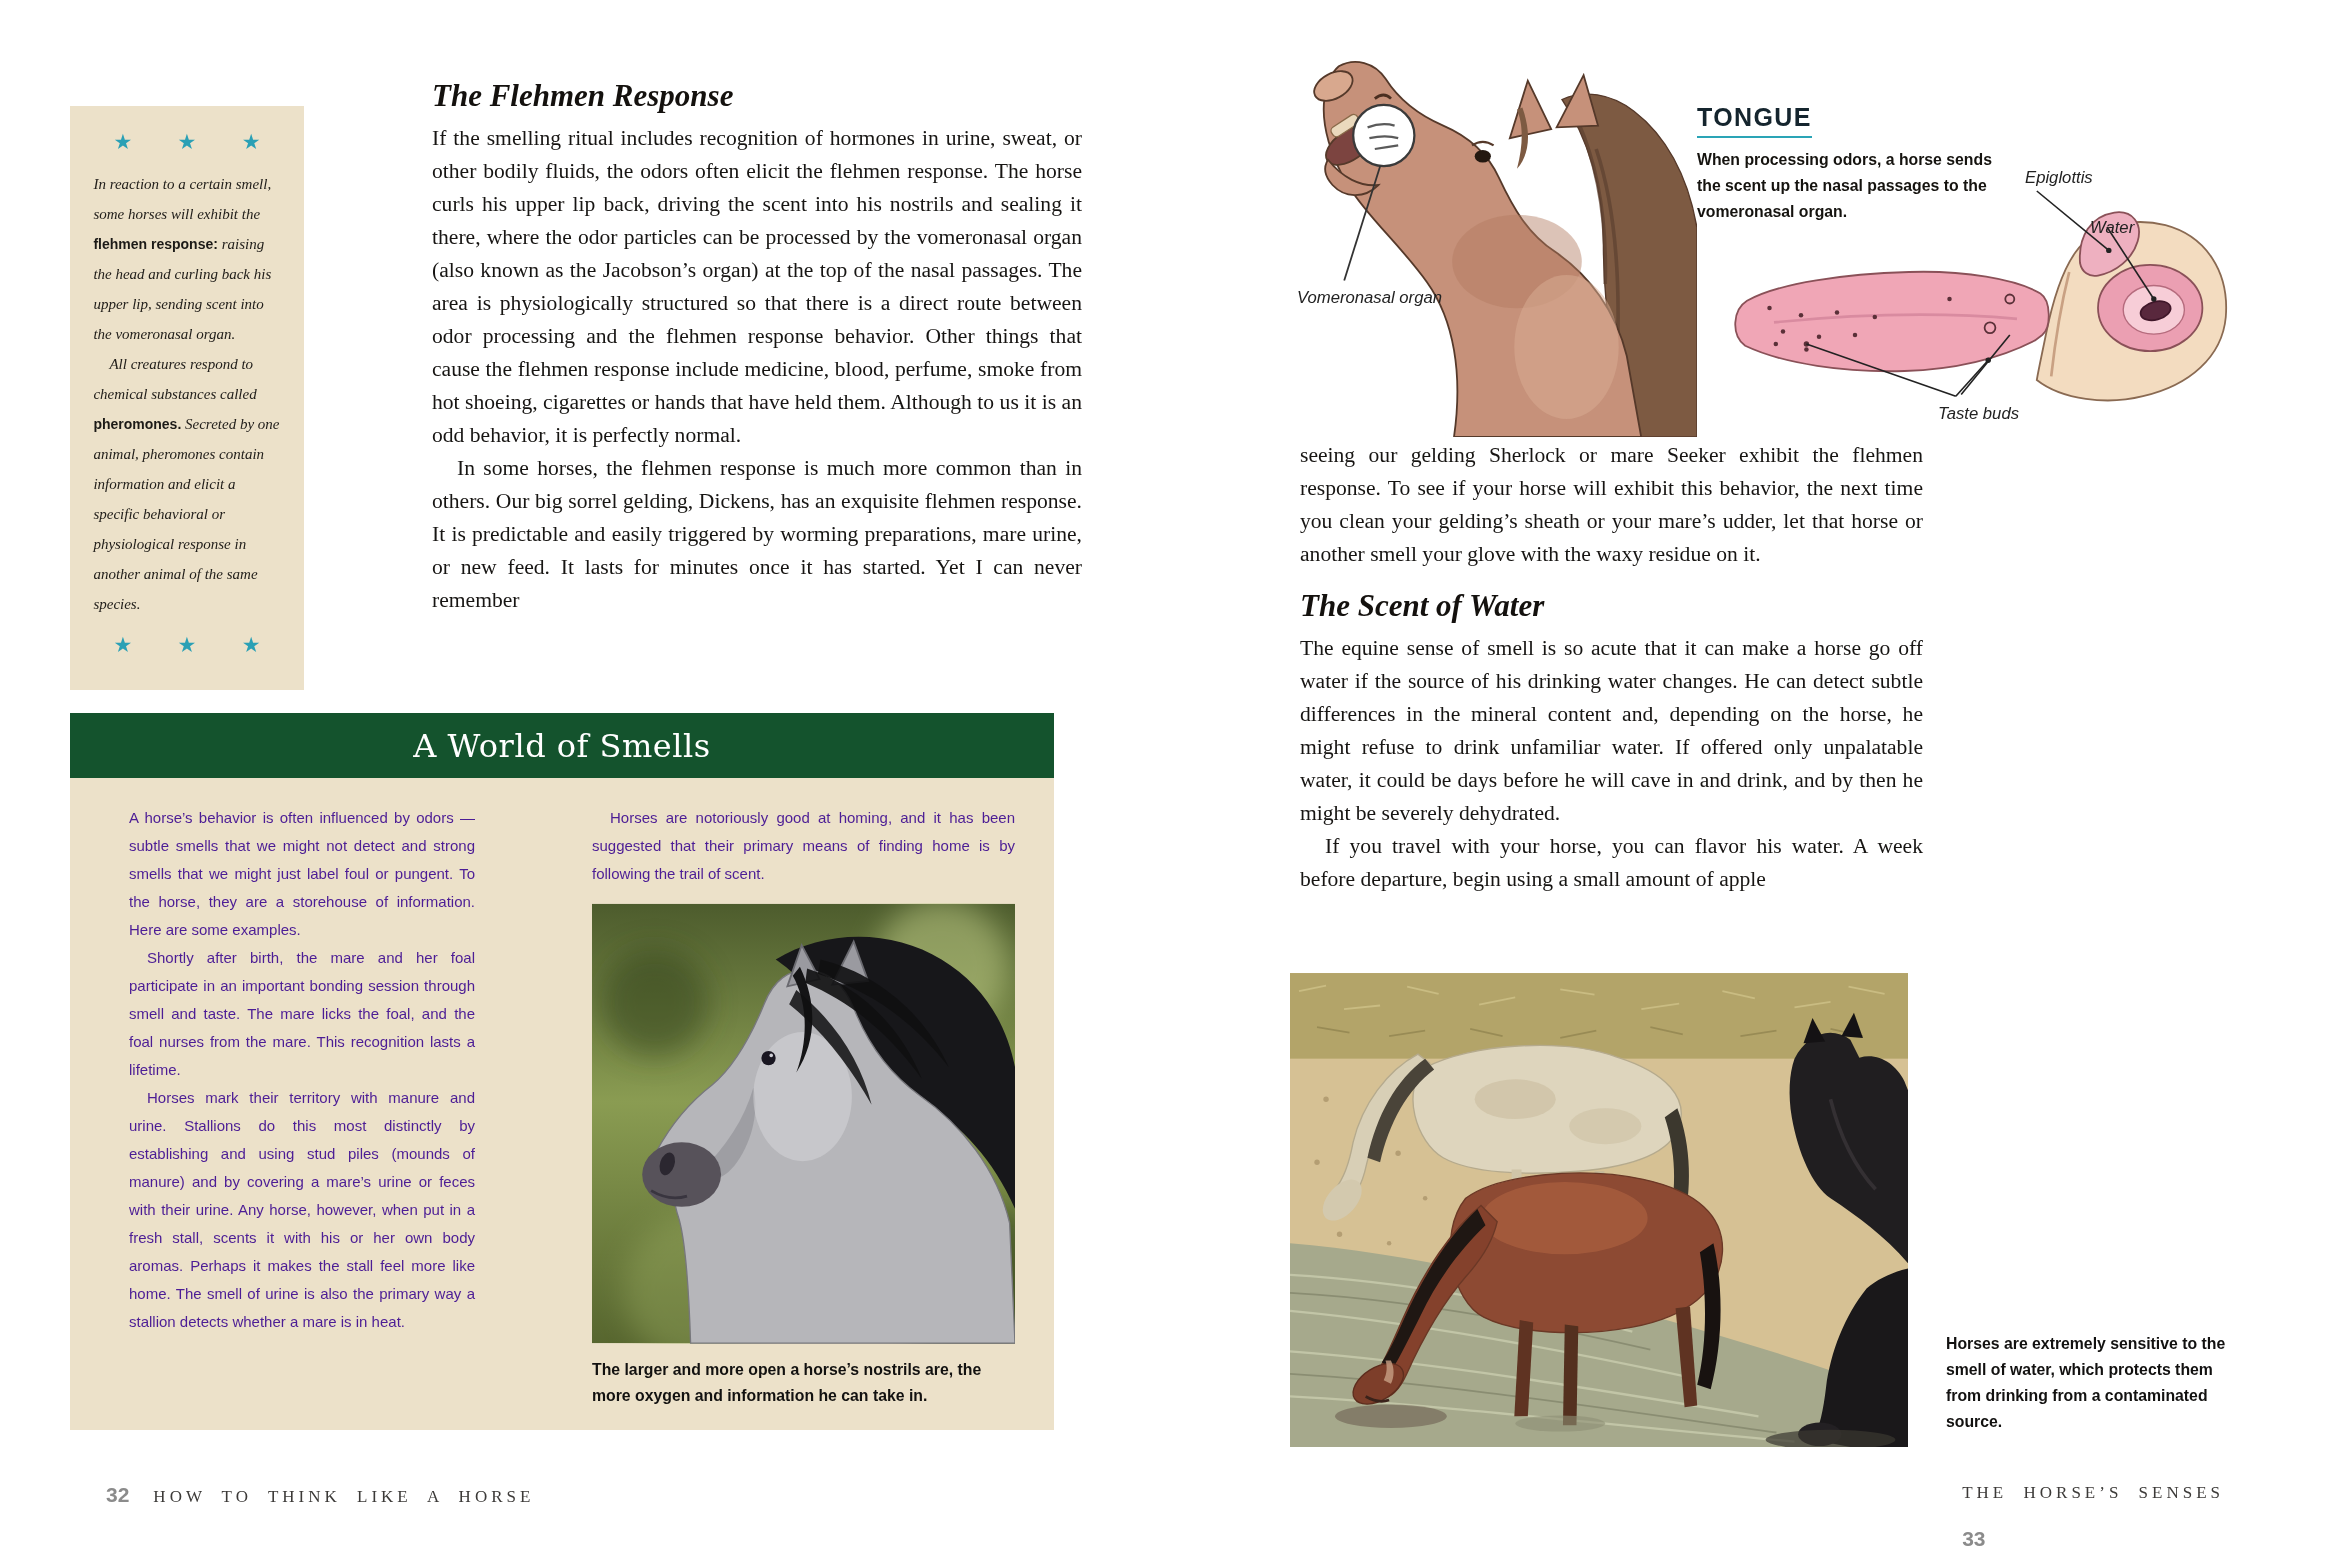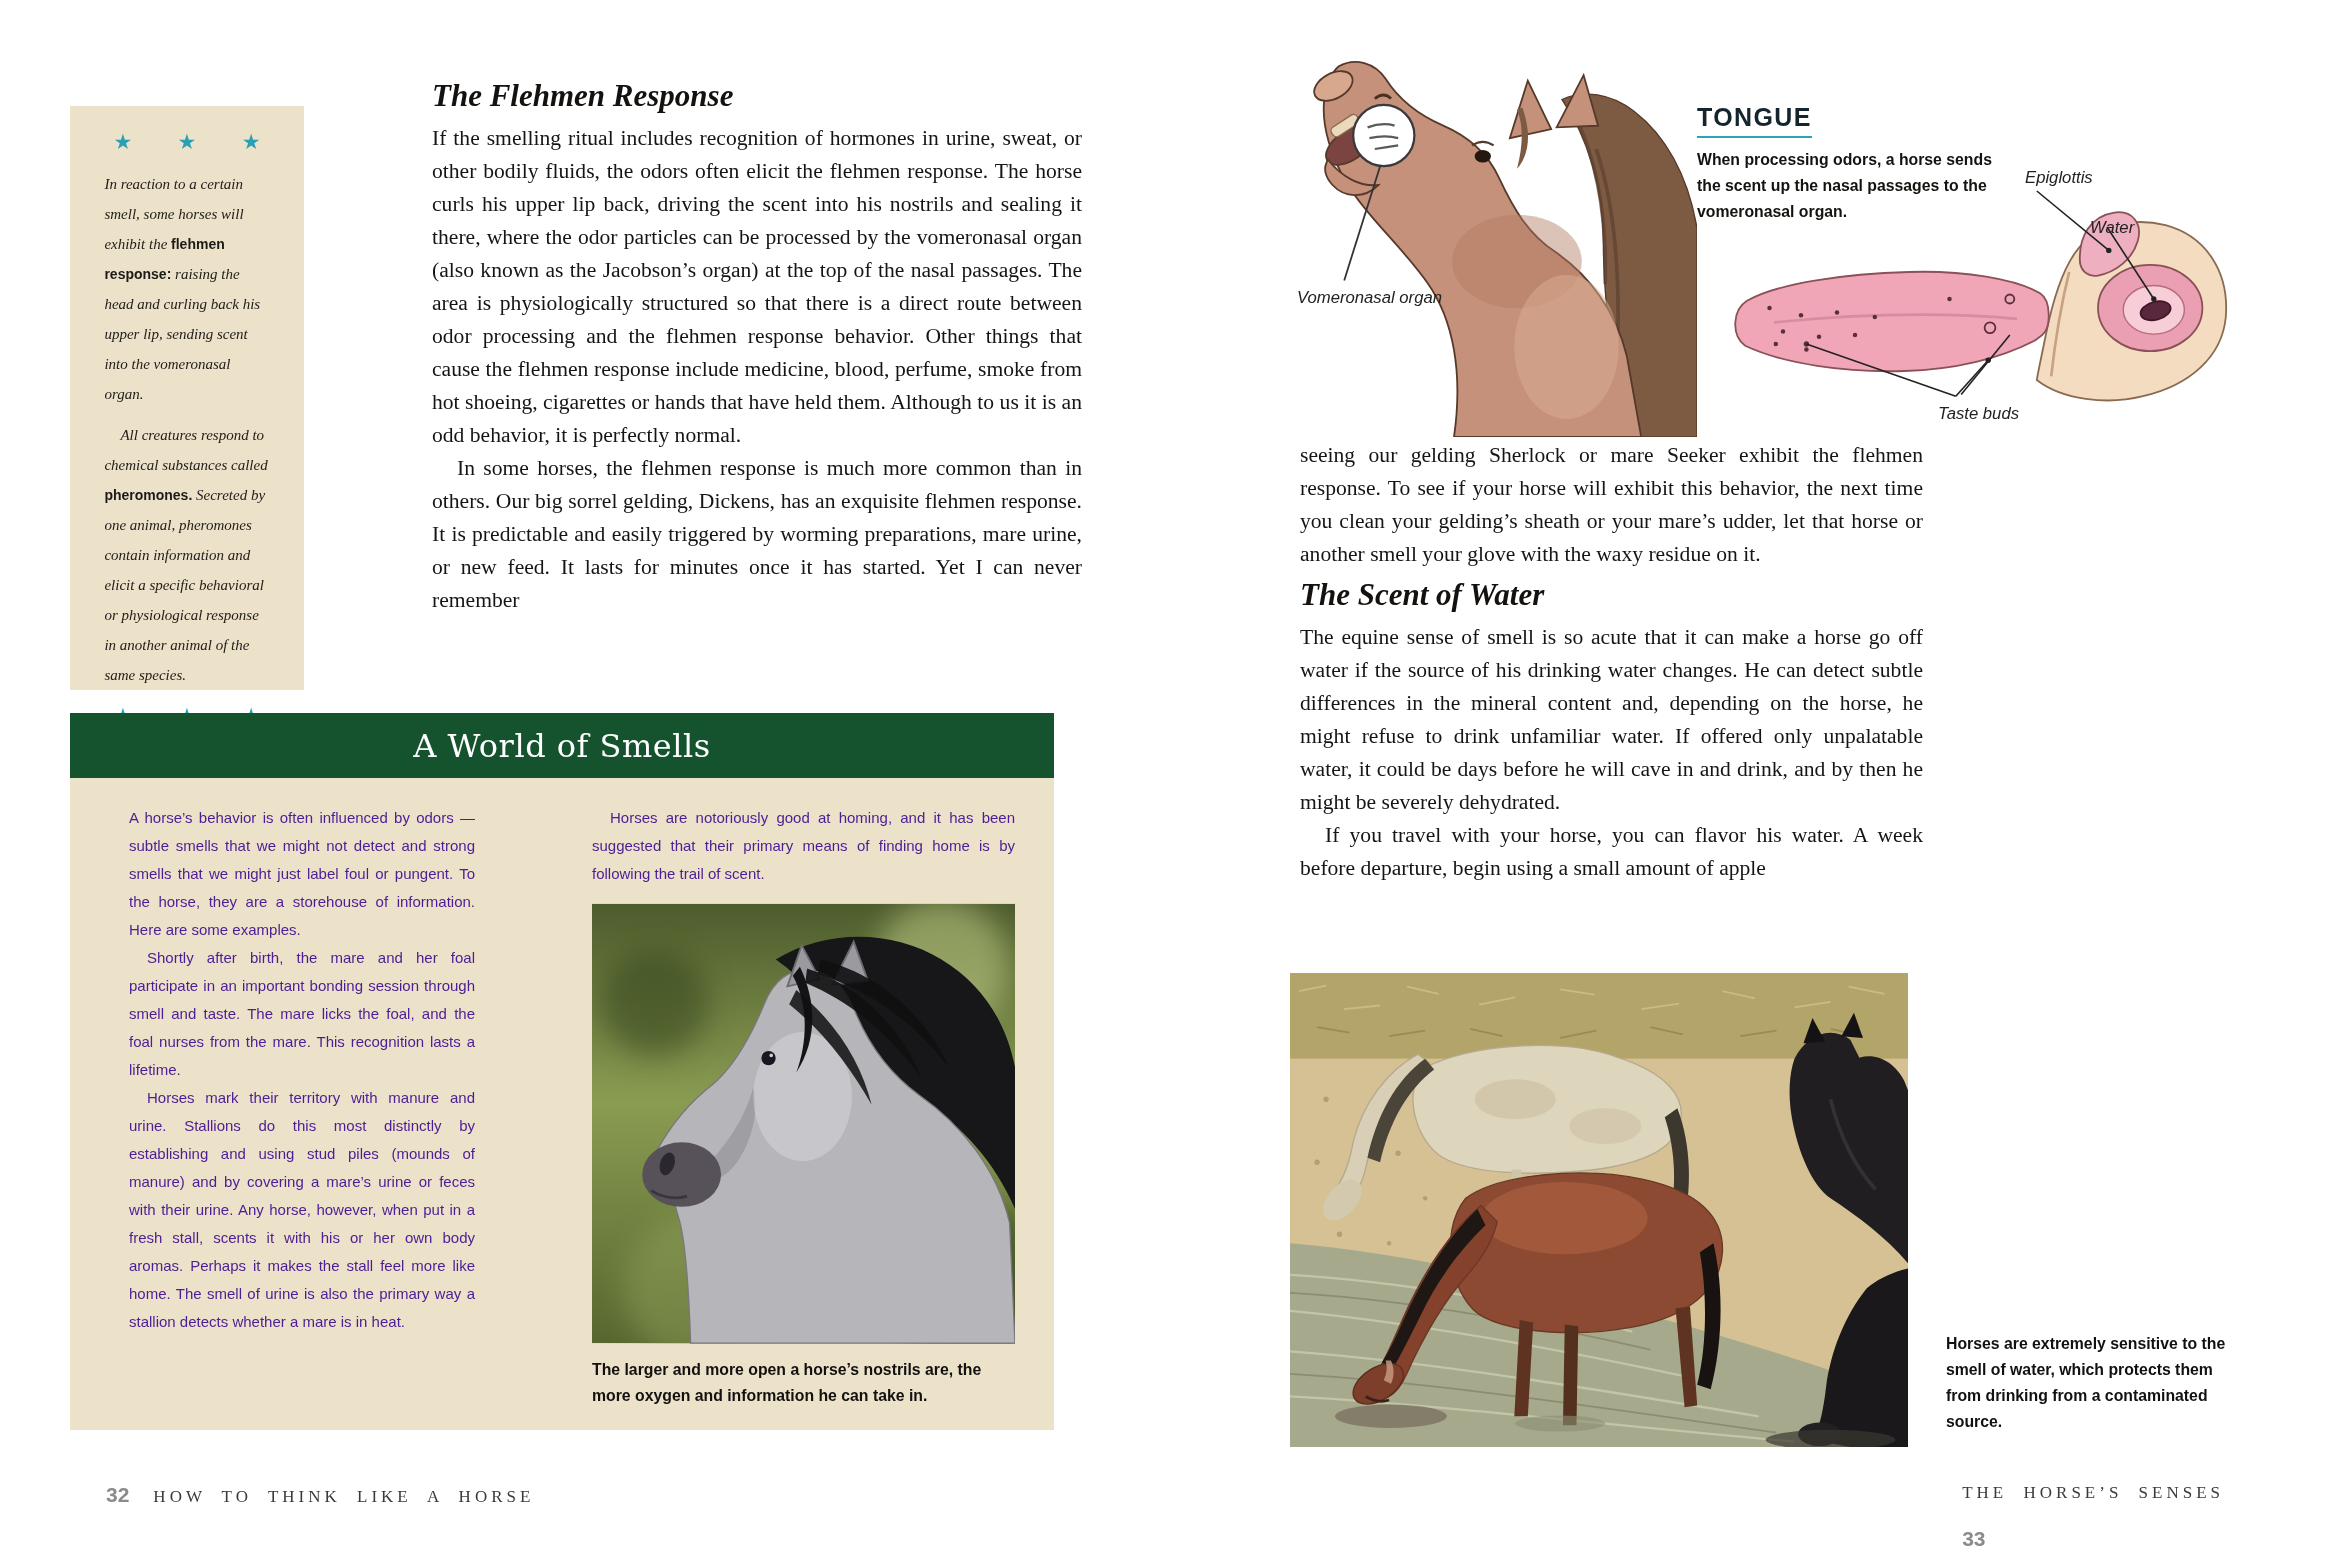--- a/index.html
+++ b/index.html
@@ -10,21 +10,21 @@
   .body-serif{font-family:"Liberation Serif",serif;font-size:21.6px;line-height:33px;
               text-align:justify;color:#171513;}
   .body-serif p{margin:0;}
   .indent{text-indent:25px;}
   .sec-head{font-family:"Liberation Serif",serif;font-style:italic;font-weight:bold;
             font-size:31px;line-height:38px;color:#14110e;text-align:left;text-indent:0;}
 
   .sidebar-box{background:#ece1c9;}
   .sidebar-text{font-family:"Liberation Serif",serif;font-style:italic;font-size:15px;
                 line-height:30px;color:#23201c;}
-  .sidebar-text p{margin:11px;}
+  .sidebar-text p{margin:0;}
   .sidebar-bold{font-style:normal;font-family:"Liberation Sans",sans-serif;font-weight:bold;
                 font-size:14px;color:#1c1a17;}
   .stars{font-size:21px;color:#2aa0b5;text-align:center;word-spacing:40px;line-height:27px;}
 
   .box-header{background:#14532d;display:flex;align-items:center;justify-content:center;}
   .box-title{font-family:"DejaVu Serif",serif;font-size:32px;color:#ffffff;letter-spacing:0.5px;}
   .box-body{background:#ece1c9;}
   .box-sans{font-family:"Liberation Sans",sans-serif;font-size:15px;line-height:28px;
             text-align:justify;color:#4c1d95;}
   .box-sans p{margin:0;}
@@ -207,21 +207,21 @@
         <circle cx="482" cy="150" r="3" fill="#222"></circle>
       <circle cx="298" cy="218" r="3" fill="#222"></circle>
     </svg>
   </div>
   <div class="abs diagram-label" style="left:2025px;top:168px;">Epiglottis</div>
   <div class="abs diagram-label" style="left:2090px;top:218px;">Water</div>
   <div class="abs diagram-label" style="left:1938px;top:404px;">Taste buds</div>
 
   <div class="abs body-serif" style="left:1300px;top:439px;width:623px;">
     <p>seeing our gelding Sherlock or mare Seeker exhibit the flehmen response. To see if your horse will exhibit this behavior, the next time you clean your gelding’s sheath or your mare’s udder, let that horse or another smell your glove with the waxy residue on it.</p>
-    <p class="sec-head" style="margin-top:5px;margin-bottom:7.2px;">The Scent of Water</p>
+    <p class="sec-head" style="margin-top:16px;margin-bottom:7.2px;">The Scent of Water</p>
     <p>The equine sense of smell is so acute that it can make a horse go off water if the source of his drinking water changes. He can detect subtle differences in the mineral content and, depending on the horse, he might refuse to drink unfamiliar water. If offered only unpalatable water, it could be days before he will cave in and drink, and by then he might be severely dehydrated.</p>
     <p class="indent">If you travel with your horse, you can flavor his water. A week before departure, begin using a small amount of apple</p>
   </div>
 
   <div class="abs" style="left:1290px;top:973px;width:618px;height:474px;">
     <svg width="618" height="474" viewBox="0 0 686 526">
       <rect width="686" height="526" fill="#d6c194"></rect>
 
       <rect width="686" height="95" fill="#b3a469"></rect>
       <g stroke="#cfc289" stroke-width="2" opacity="0.8">

